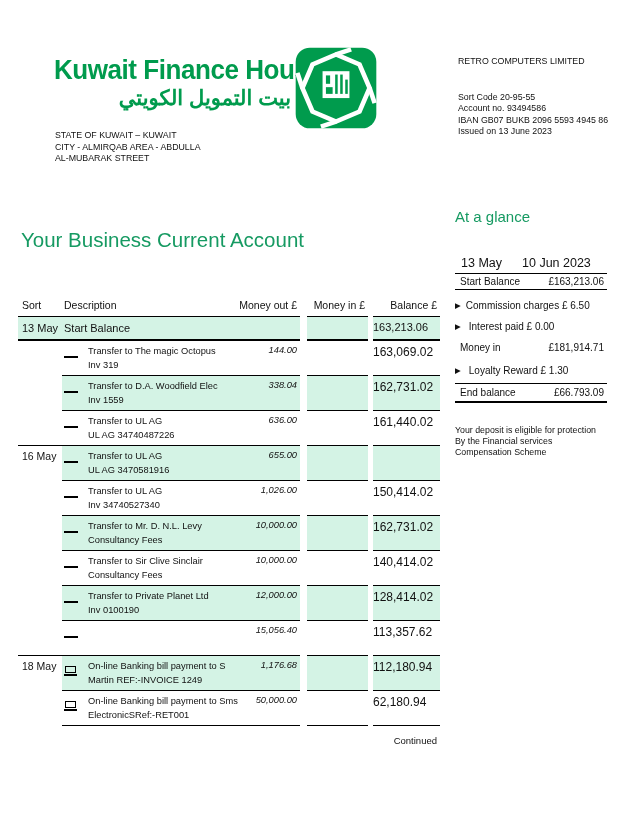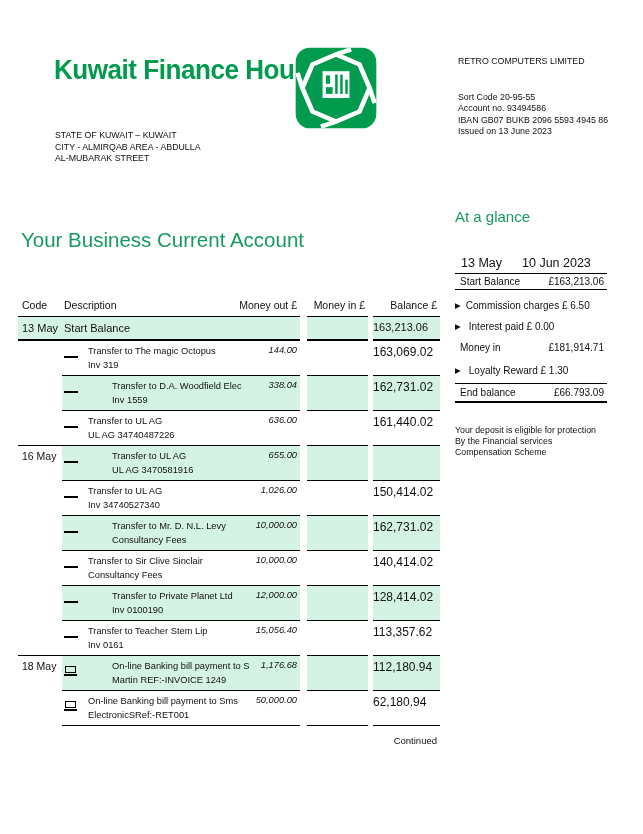--- a/index.html
+++ b/index.html
@@ -53,36 +53,37 @@
   .trow { display:grid; grid-template-columns:44px 238px 7px 61px 5px 67px; height:35px; }
   .c-date { font-size:10.5px; padding:4px 0 0 4px; background:#fff; }
   .c-desc { position:relative; display:flex; border-bottom:1px solid #000; }
   .c-in, .c-bal { border-bottom:1px solid #000; }
   .c-bal { text-align:left; padding:4px 3px 0 0; font-size:12px; }
   .c-out { position:absolute; top:4px; right:3px; font-size:9.3px;font-style:italic; }
   .icon-col { width:26px; padding-left:2px; }
   .desc-lines { flex:1; padding-top:3px; }
   .d1 { font-size:9.3px; height:16px; padding-top:2px; }
   .d2 { font-size:9.3px; }
-  .green .c-desc, .green .c-in, .green .c-bal { background:var(--row_green);gap:24px; }
+  .green .c-desc, .green .c-in, .green .c-bal { background:var(--row_green); }
   .pre-group .c-date { border-bottom:1px solid #000; }
 
   .dash-icon { display:block; width:14px; height:2px; background:#000; margin-top:15px; }
   .monitor-icon { display:block; margin-top:10px; width:13px; }
   .monitor-icon .scr  { display:block; width:11px; height:7px; border:1px solid #000; margin:0 auto; }
   .monitor-icon .base { display:block; width:13px; height:2px; background:#000; margin-top:1px; }
 
   .continued { text-align:right; padding-right:3px; margin-top:9px; font-size:9.5px; }
 </style>
 </head>
 <body>
 
 <div class="page">
 
   <div class="brand-en">Kuwait Finance House</div>
+  <div class="brand-ar">بيت التمويل الكويتي</div>
   <div class="logo">
     <svg width="86" height="84" viewBox="0 0 100 100">
       <rect x="2" y="2" width="96" height="96" rx="17" fill="#009b4d"></rect>
       <g stroke="#fff" stroke-width="5.5" fill="none" stroke-linejoin="miter">
         <path d="M50 10 L78 22 L90 50 L78 78 L50 90 L22 78 L10 50 L22 22 Z"></path>
         <path d="M50 10 L68 4"></path>
         <path d="M90 50 L96 68"></path>
         <path d="M50 90 L32 96"></path>
         <path d="M10 50 L4 32"></path>
       </g>
@@ -145,21 +146,21 @@
     <div class="g-note">
       <div>Your deposit is eligible for protection</div>
       <div>By the Financial services</div>
       <div>Compensation Scheme</div>
     </div>
   </aside>
 
   <section class="statement">
     <div class="thead">
       <div class="hleft">
-        <span class="h-date">Code</span>
+        <span class="h-date">Sort</span>
         <span class="h-desc">Description</span>
         <span class="h-out">Money out £</span>
       </div>
       <div></div>
       <div class="h-in">Money in £</div>
       <div></div>
       <div class="h-bal">Balance £</div>
     </div>
 
     <div class="srow">
@@ -309,24 +310,20 @@
           <div class="c-in"></div>
           <div></div>
           <div class="c-bal">128,414.02</div>
         </div>
         <div class="trow pre-group">
           <div class="c-date"></div>
           <div class="c-desc">
             <div class="icon-col">
               <span class="dash-icon"></span>
             </div>
-            <div class="desc-lines">
-              <div class="d1">Transfer to Teacher Stem Lip</div>
-              <div class="d2">Inv 0161</div>
-            </div>
             <div class="c-out">15,056.40</div>
           </div>
           <div></div>
           <div class="c-in"></div>
           <div></div>
           <div class="c-bal">113,357.62</div>
         </div>
         <div class="trow green">
           <div class="c-date">18 May</div>
           <div class="c-desc">

